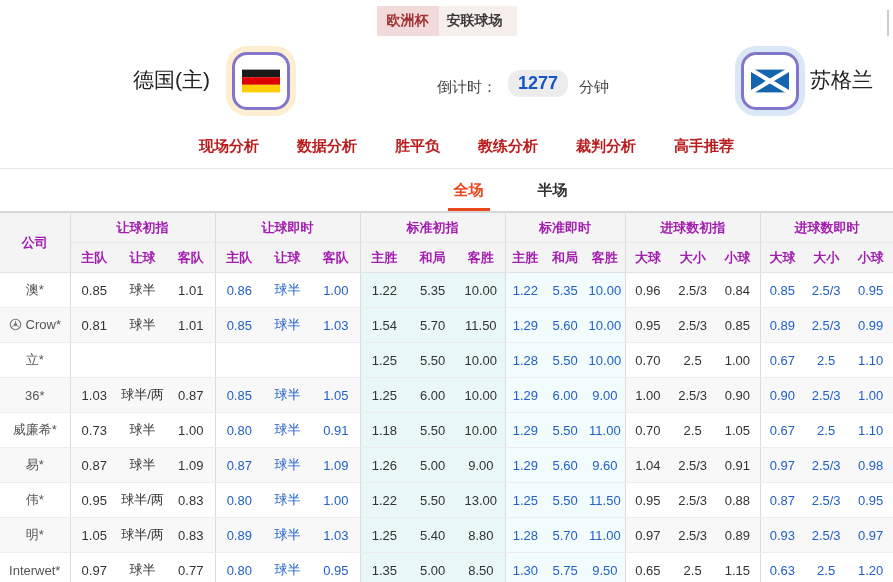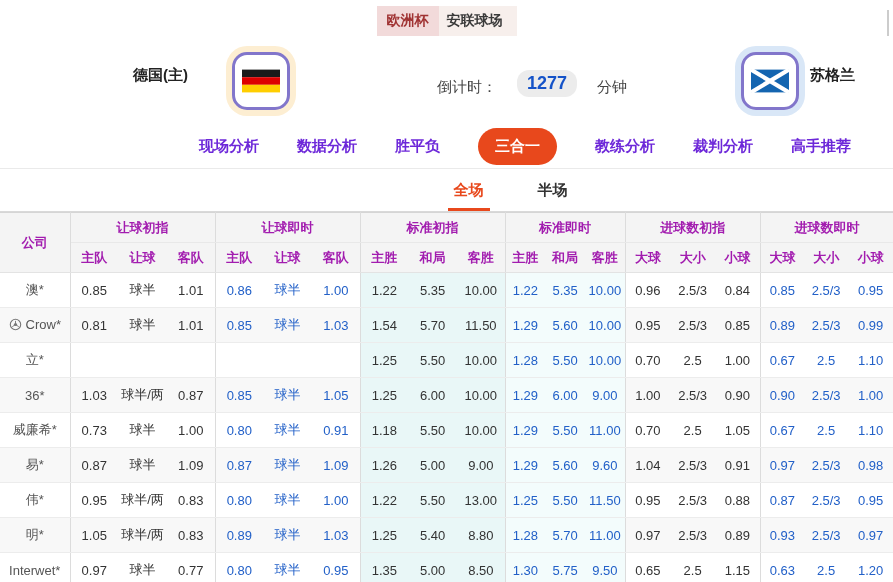--- a/index.html
+++ b/index.html
@@ -19,36 +19,36 @@
     display:inline-flex;align-items:stretch;background:var(--strip-bg);
     font-size:14px;font-weight:bold;white-space:nowrap}
   .league-badge{background:var(--league-badge-bg);color:var(--league-badge-text);
     padding:6px 10px;display:flex;align-items:center}
   .kickoff{padding:6px 6px 6px 14px;color:#3a3a3a;display:flex;align-items:center}
   .venue{padding:6px 14px 6px 8px;color:#3a3a3a;display:flex;align-items:center}
   .edge-divider{position:absolute;right:4px;top:10px;width:2px;height:26px;background:#ccc}
 
   
   .teams-row{position:relative;height:83px}
-  .team-name{position:absolute;font-size:15px;font-weight:bold;color:#222;top:24px}
+  .team-name{position:absolute;font-size:21px;font-weight:normal;color:#222;top:24px}
   .home-name{left:133px}
   .away-name{left:810px}
   .flag-box{position:absolute;top:10px;width:58px;height:58px;background:#fff;
     border:3px solid var(--flag-border);border-radius:15px;
     display:flex;align-items:center;justify-content:center}
   .home-flag-box{left:232px;box-shadow:0 0 0 6px var(--home-glow)}
   .away-flag-box{left:741px;box-shadow:0 0 0 6px var(--away-glow)}
   .countdown{position:absolute;left:437px;top:28px;display:flex;align-items:flex-end;font-size:15px;color:#444}
-  .countdown-value{background:#ececec;border-radius:12px;padding:3px 10px;margin:0 20px;
+  .countdown-value{background:#ececec;border-radius:12px;padding:3px 10px;margin:0 11px;
     color:var(--countdown-blue);font-size:18px;font-weight:bold}
 
   
   .nav-row{height:44px;border-bottom:1px solid #eaeaea;display:flex;align-items:center;
     padding-left:199px;gap:38px}
-  .nav-tab{font-size:15px;font-weight:bold;color:#6d28d9;cursor:pointer;white-space:nowrap}
+  .nav-tab{font-size:15px;font-weight:bold;color:#b91c1c;cursor:pointer;white-space:nowrap}
   .nav-tab.active{background:var(--accent);color:#fff;padding:9px 17px;border-radius:999px}
 
   
   .subtab-row{height:43px;border-bottom:1px solid #d9d9d9;display:flex;justify-content:center}
   .subtab-inner{display:flex;gap:42px;position:relative;left:64px}
   .sub-tab{font-size:15px;font-weight:bold;color:#333;padding:12px 6px 26px;cursor:pointer}
   .sub-tab.active{color:var(--accent);border-bottom:3px solid var(--accent)}
 
   
   table{border-collapse:collapse;table-layout:fixed;width:893px;border-top:1px solid #d5d5d5}
@@ -97,21 +97,20 @@
         <path d="M0 0 L5 3 M5 0 L0 3" stroke="#fff" stroke-width="0.55"></path>
       </svg>
     </div>
     <div class="team-name away-name">苏格兰</div>
   </div>
 
   <nav class="nav-row">
       <span class="nav-tab">现场分析</span>
       <span class="nav-tab">数据分析</span>
       <span class="nav-tab">胜平负</span>
-      <span class="nav-tab active">三合一</span>
       <span class="nav-tab">教练分析</span>
       <span class="nav-tab">裁判分析</span>
       <span class="nav-tab">高手推荐</span>
     </nav>
 
   <div class="subtab-row">
     <div class="subtab-inner">
         <span class="sub-tab active">全场</span>
         <span class="sub-tab">半场</span>
       </div>

